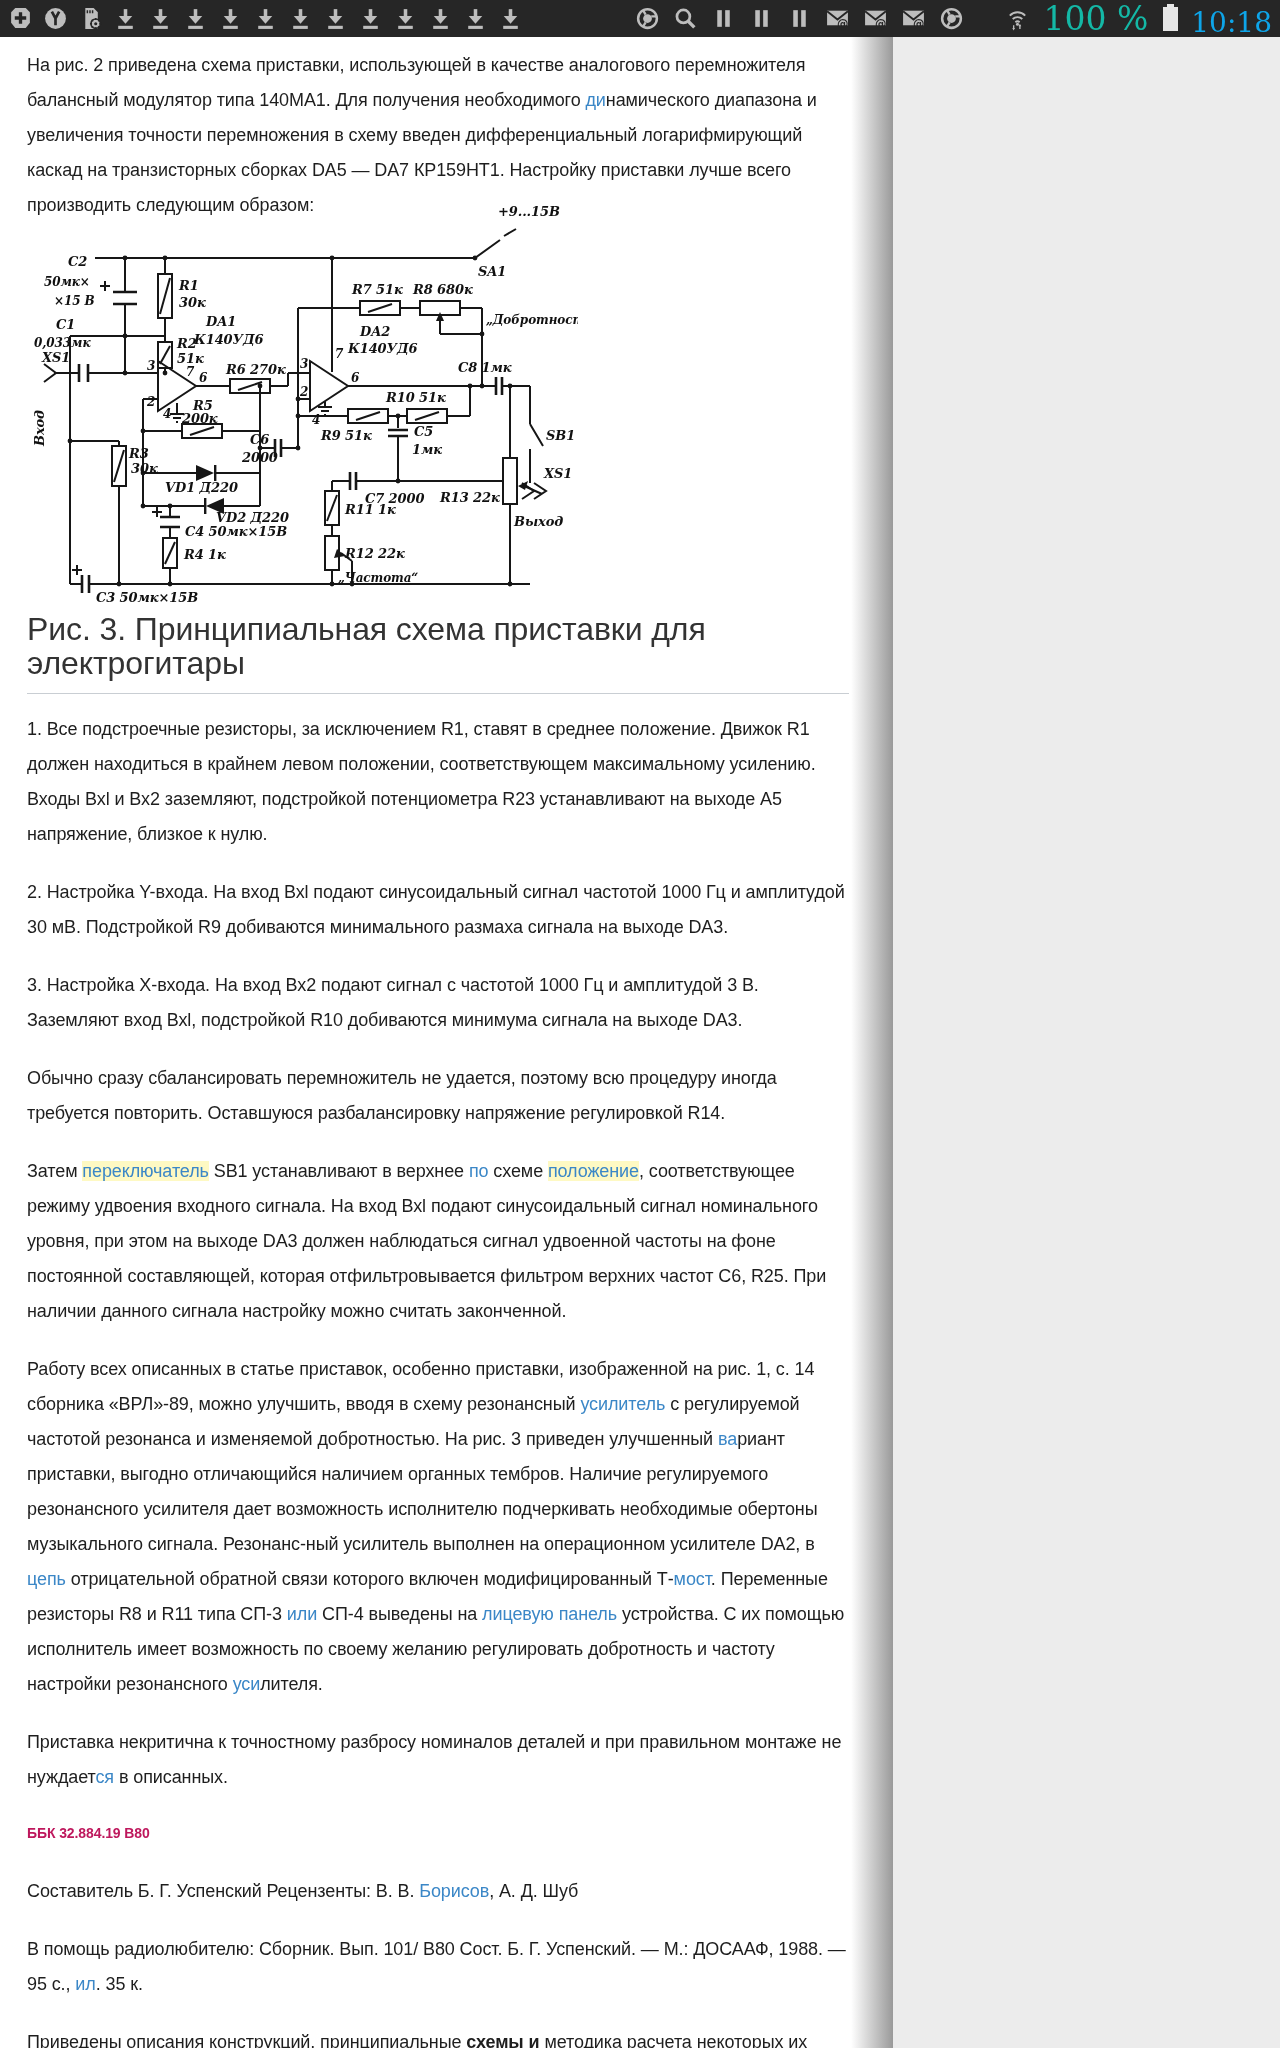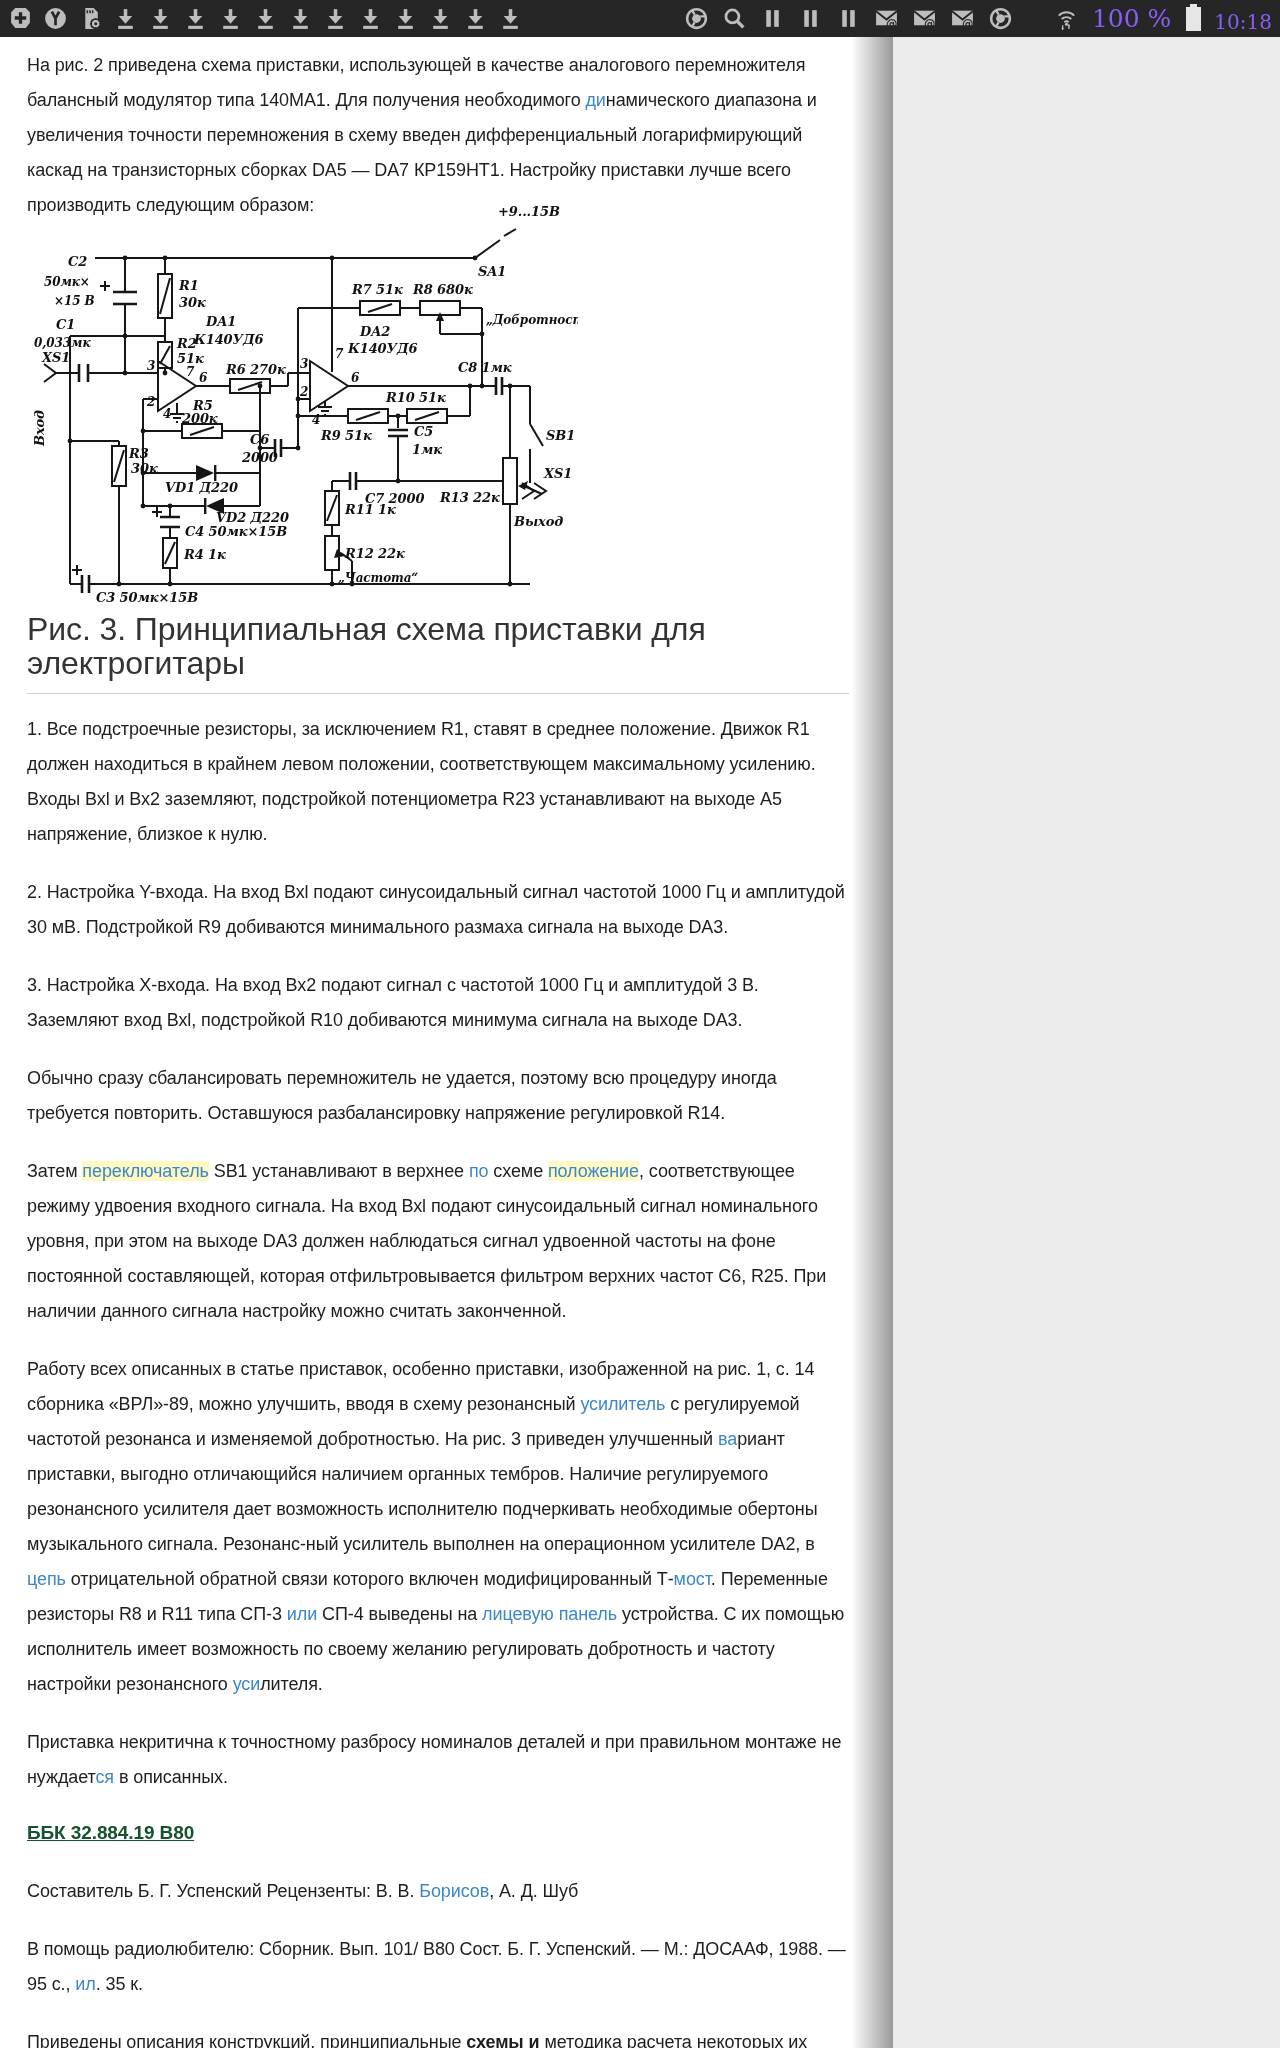--- a/index.html
+++ b/index.html
@@ -5,40 +5,40 @@
   html,body{margin:0;padding:0;}
   body{width:1280px;height:2048px;position:relative;background:#ffffff;overflow:hidden;
        font-family:"Liberation Sans",sans-serif;}
   
   .statusbar{position:absolute;left:0;top:0;width:1280px;height:37px;background:#262626;
              display:flex;align-items:center;justify-content:space-between;padding:0 8px;box-sizing:border-box;}
   .sb-group{display:flex;align-items:center;gap:10px;}
   .sb-group.right{gap:13px;}
   .sb-icon{width:25px;height:25px;display:inline-flex;align-items:center;justify-content:center;color:#bdbdbd;}
   .sb-icon svg{width:25px;height:25px;display:block;}
-  .sb-text{font-family:"DejaVu Serif",serif;color:#8b5cf6;font-size:25px;line-height:25px;}
-  .sb-time{font-size:20px;color:#8b5cf6;margin-top:8px;}
+  .sb-text{font-family:"DejaVu Serif",serif;color:#14b8a6;font-size:33px;line-height:25px;}
+  .sb-time{font-size:28px;color:#0ea5e9;margin-top:8px;}
   .sb-batt{width:15px;height:24px;background:#e6e6e6;position:relative;margin-left:2px;}
   .sb-batt:before{content:"";position:absolute;left:4px;top:-3px;width:7px;height:3px;background:#e6e6e6;}
   .sb-wifi{margin-left:28px;}
   
   .page-shadow{position:absolute;left:851px;top:37px;width:42px;height:2011px;
                background:linear-gradient(to right,rgba(90,90,90,0),rgba(70,70,70,0.55));}
   .gray-panel{position:absolute;left:893px;top:37px;width:387px;height:2011px;background:#ececec;}
   
   .article{position:absolute;left:27px;top:37px;width:822px;color:#1e1e1e;
            font-size:18px;line-height:35px;letter-spacing:-0.1px;}
   .article p{margin:0 0 23px 0;}
   .article .intro{margin-top:11px;}
   .figure{position:relative;height:412px;margin:-50px 0 0 0;}
   .figure svg{position:absolute;left:3px;top:0;}
   h2.caption{font-size:32px;font-weight:400;color:#333;margin:4px 0 0 0;line-height:34px;}
   hr.rule{border:none;border-top:1px solid #c9ced3;margin:13px 0 0 0;}
   .body-host p:first-child{margin-top:18px;}
-  h3.bbk{font-size:19px;color:#14532d;margin:6px 0 26px 0;line-height:30px;text-decoration:underline;}
+  h3.bbk{font-size:14px;color:#be185d;margin:6px 0 26px 0;line-height:30px;}
   .link{color:#3b87c7;}
   .link.hl{background:#fef9c3;}
   .seg-b{font-weight:bold;}
   
   .sch{stroke:#161616;fill:none;stroke-width:2;}
   .sch-thick{stroke:#161616;fill:none;stroke-width:2.6;}
   .sch-fill{fill:#161616;stroke:none;}
   .sch-lbl{font-family:"DejaVu Serif",serif;font-style:italic;font-weight:bold;
            font-size:13px;fill:#111;}
   .sch-lbl.sm{font-size:12px;}

